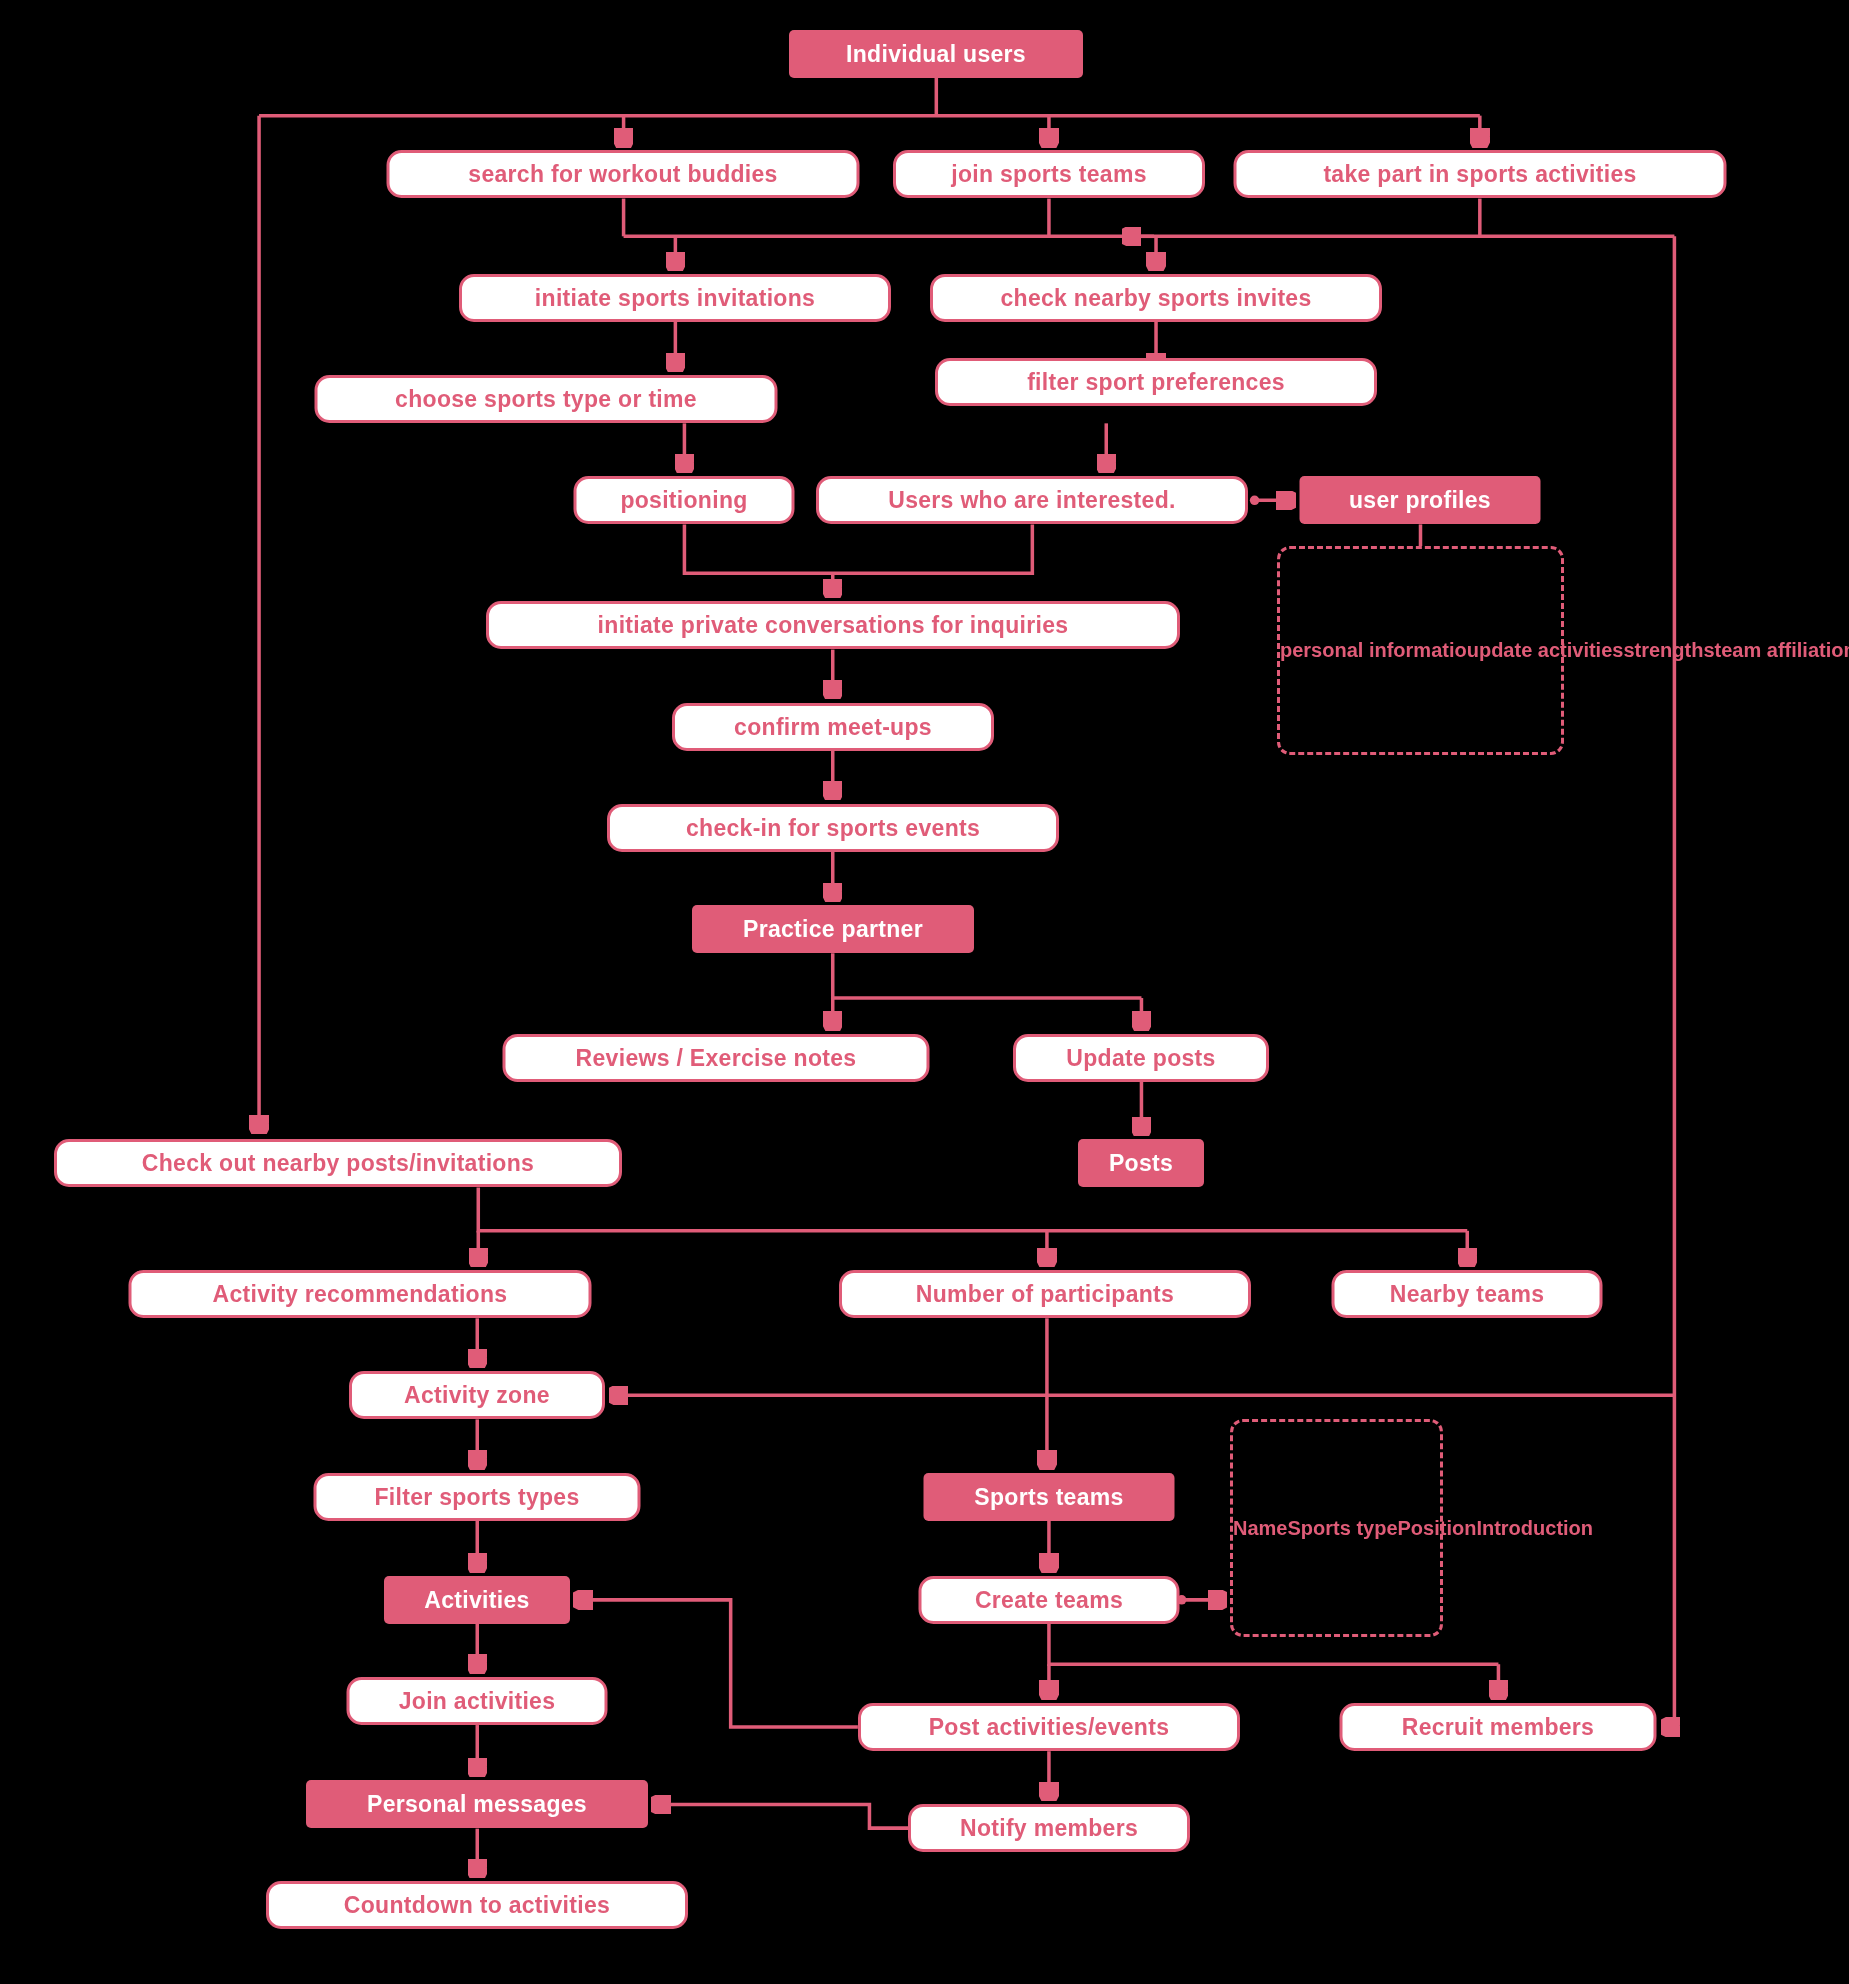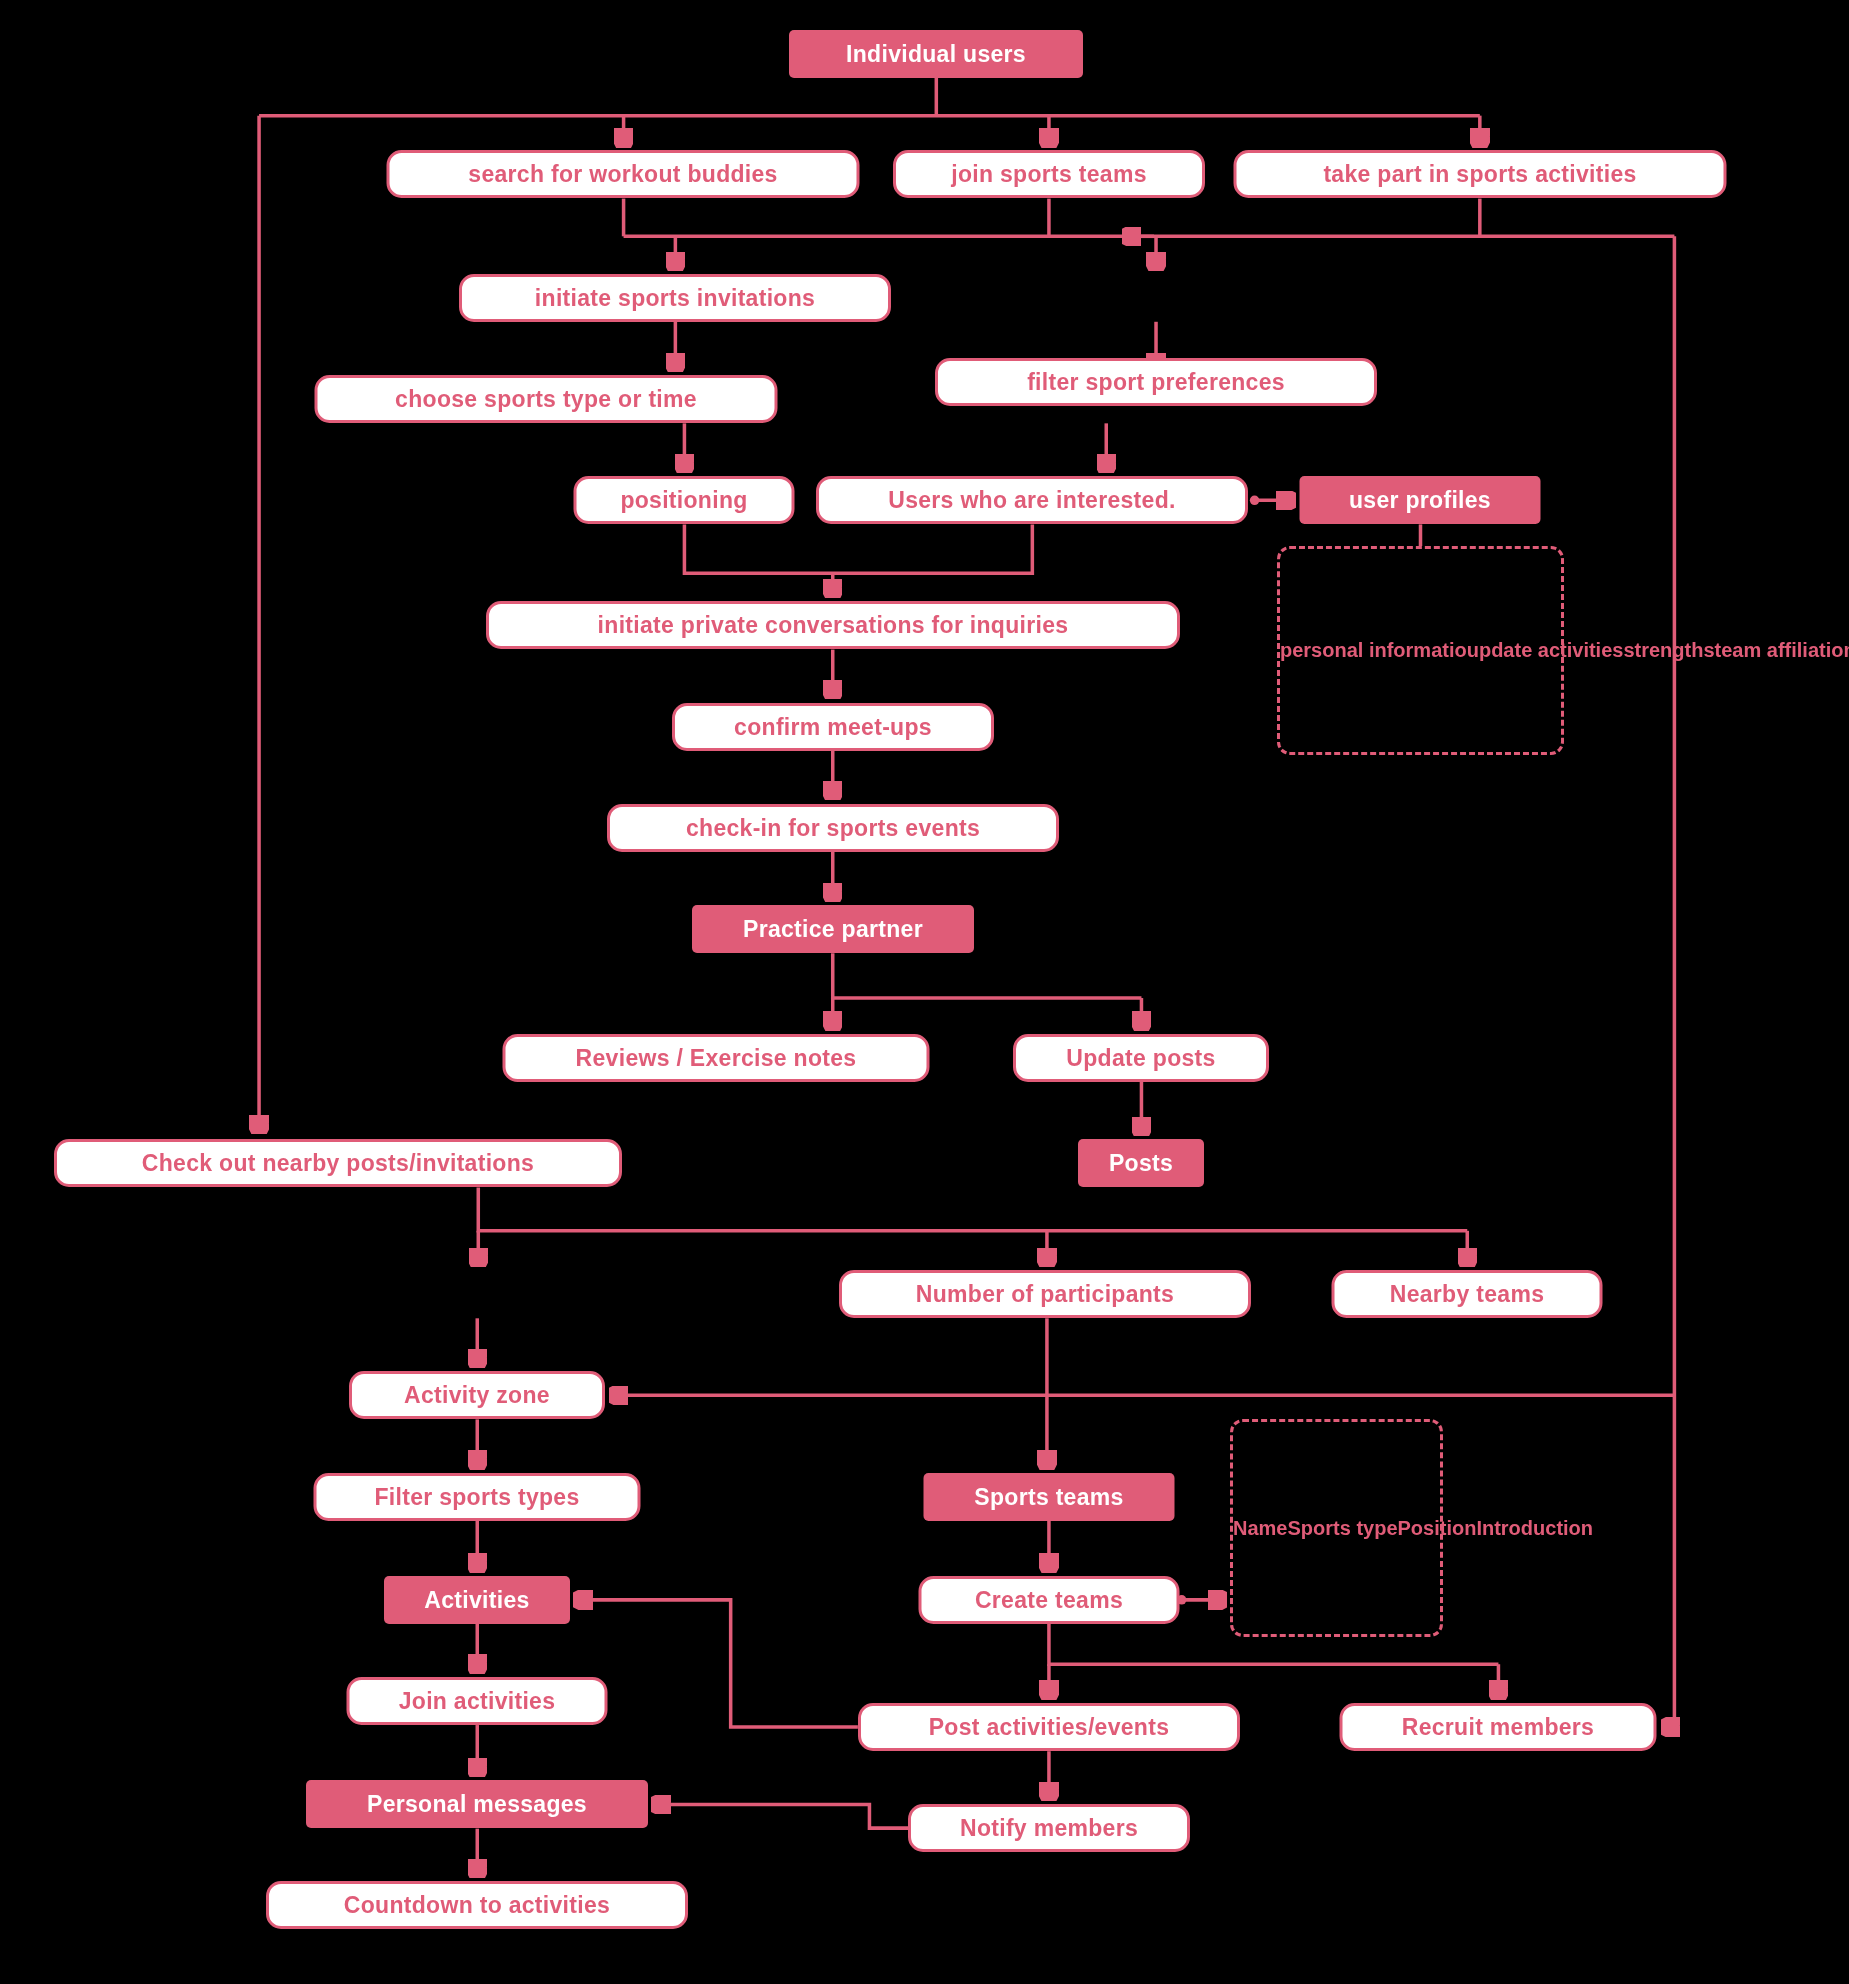--- a/index.html
+++ b/index.html
@@ -154,20 +154,21 @@
     <path d="M1806,3636 H1729 V3589 H1299" marker-end="url(#arrow)"></path>
   </svg>
 
   <div class="node filled" style="left:936px;top:54px;width:294px">Individual users</div>
 
   <div class="node outline" style="left:623px;top:174px;width:473px">search for workout buddies</div>
   <div class="node outline" style="left:1049px;top:174px;width:312px">join sports teams</div>
   <div class="node outline" style="left:1480px;top:174px;width:493px">take part in sports activities</div>
 
   <div class="node outline" style="left:675px;top:298px;width:432px">initiate sports invitations</div>
+  <div class="node outline" style="left:1156px;top:298px;width:452px">check nearby sports invites</div>
 
   <div class="node outline" style="left:546px;top:399px;width:463px">choose sports type or time</div>
   <div class="node outline" style="left:1156px;top:382px;width:442px">filter sport preferences</div>
 
   <div class="node outline" style="left:684px;top:500px;width:221px">positioning</div>
   <div class="node outline" style="left:1032px;top:500px;width:432px">Users who are interested.</div>
   <div class="node filled" style="left:1420px;top:500px;width:241px">user profiles</div>
 
   <div class="dashedbox" style="left:1277px;top:546px;width:287px;height:209px">
     <div class="item">personal informatio</div>
@@ -180,20 +181,21 @@
   <div class="node outline" style="left:833px;top:727px;width:322px">confirm meet-ups</div>
   <div class="node outline" style="left:833px;top:828px;width:452px">check-in for sports events</div>
   <div class="node filled" style="left:833px;top:929px;width:282px">Practice partner</div>
 
   <div class="node outline" style="left:716px;top:1058px;width:427px">Reviews / Exercise notes</div>
   <div class="node outline" style="left:1141px;top:1058px;width:256px">Update posts</div>
   <div class="node filled" style="left:1141px;top:1163px;width:126px">Posts</div>
 
   <div class="node outline" style="left:338px;top:1163px;width:568px">Check out nearby posts/invitations</div>
 
+  <div class="node outline" style="left:360px;top:1294px;width:463px">Activity recommendations</div>
   <div class="node outline" style="left:1045px;top:1294px;width:412px">Number of participants</div>
   <div class="node outline" style="left:1467px;top:1294px;width:271px">Nearby teams</div>
 
   <div class="node outline" style="left:477px;top:1395px;width:256px">Activity zone</div>
   <div class="node outline" style="left:477px;top:1497px;width:327px">Filter sports types</div>
   <div class="node filled" style="left:477px;top:1600px;width:186px">Activities</div>
   <div class="node outline" style="left:477px;top:1701px;width:261px">Join activities</div>
   <div class="node filled" style="left:477px;top:1804px;width:342px">Personal messages</div>
   <div class="node outline" style="left:477px;top:1905px;width:422px">Countdown to activities</div>
 

